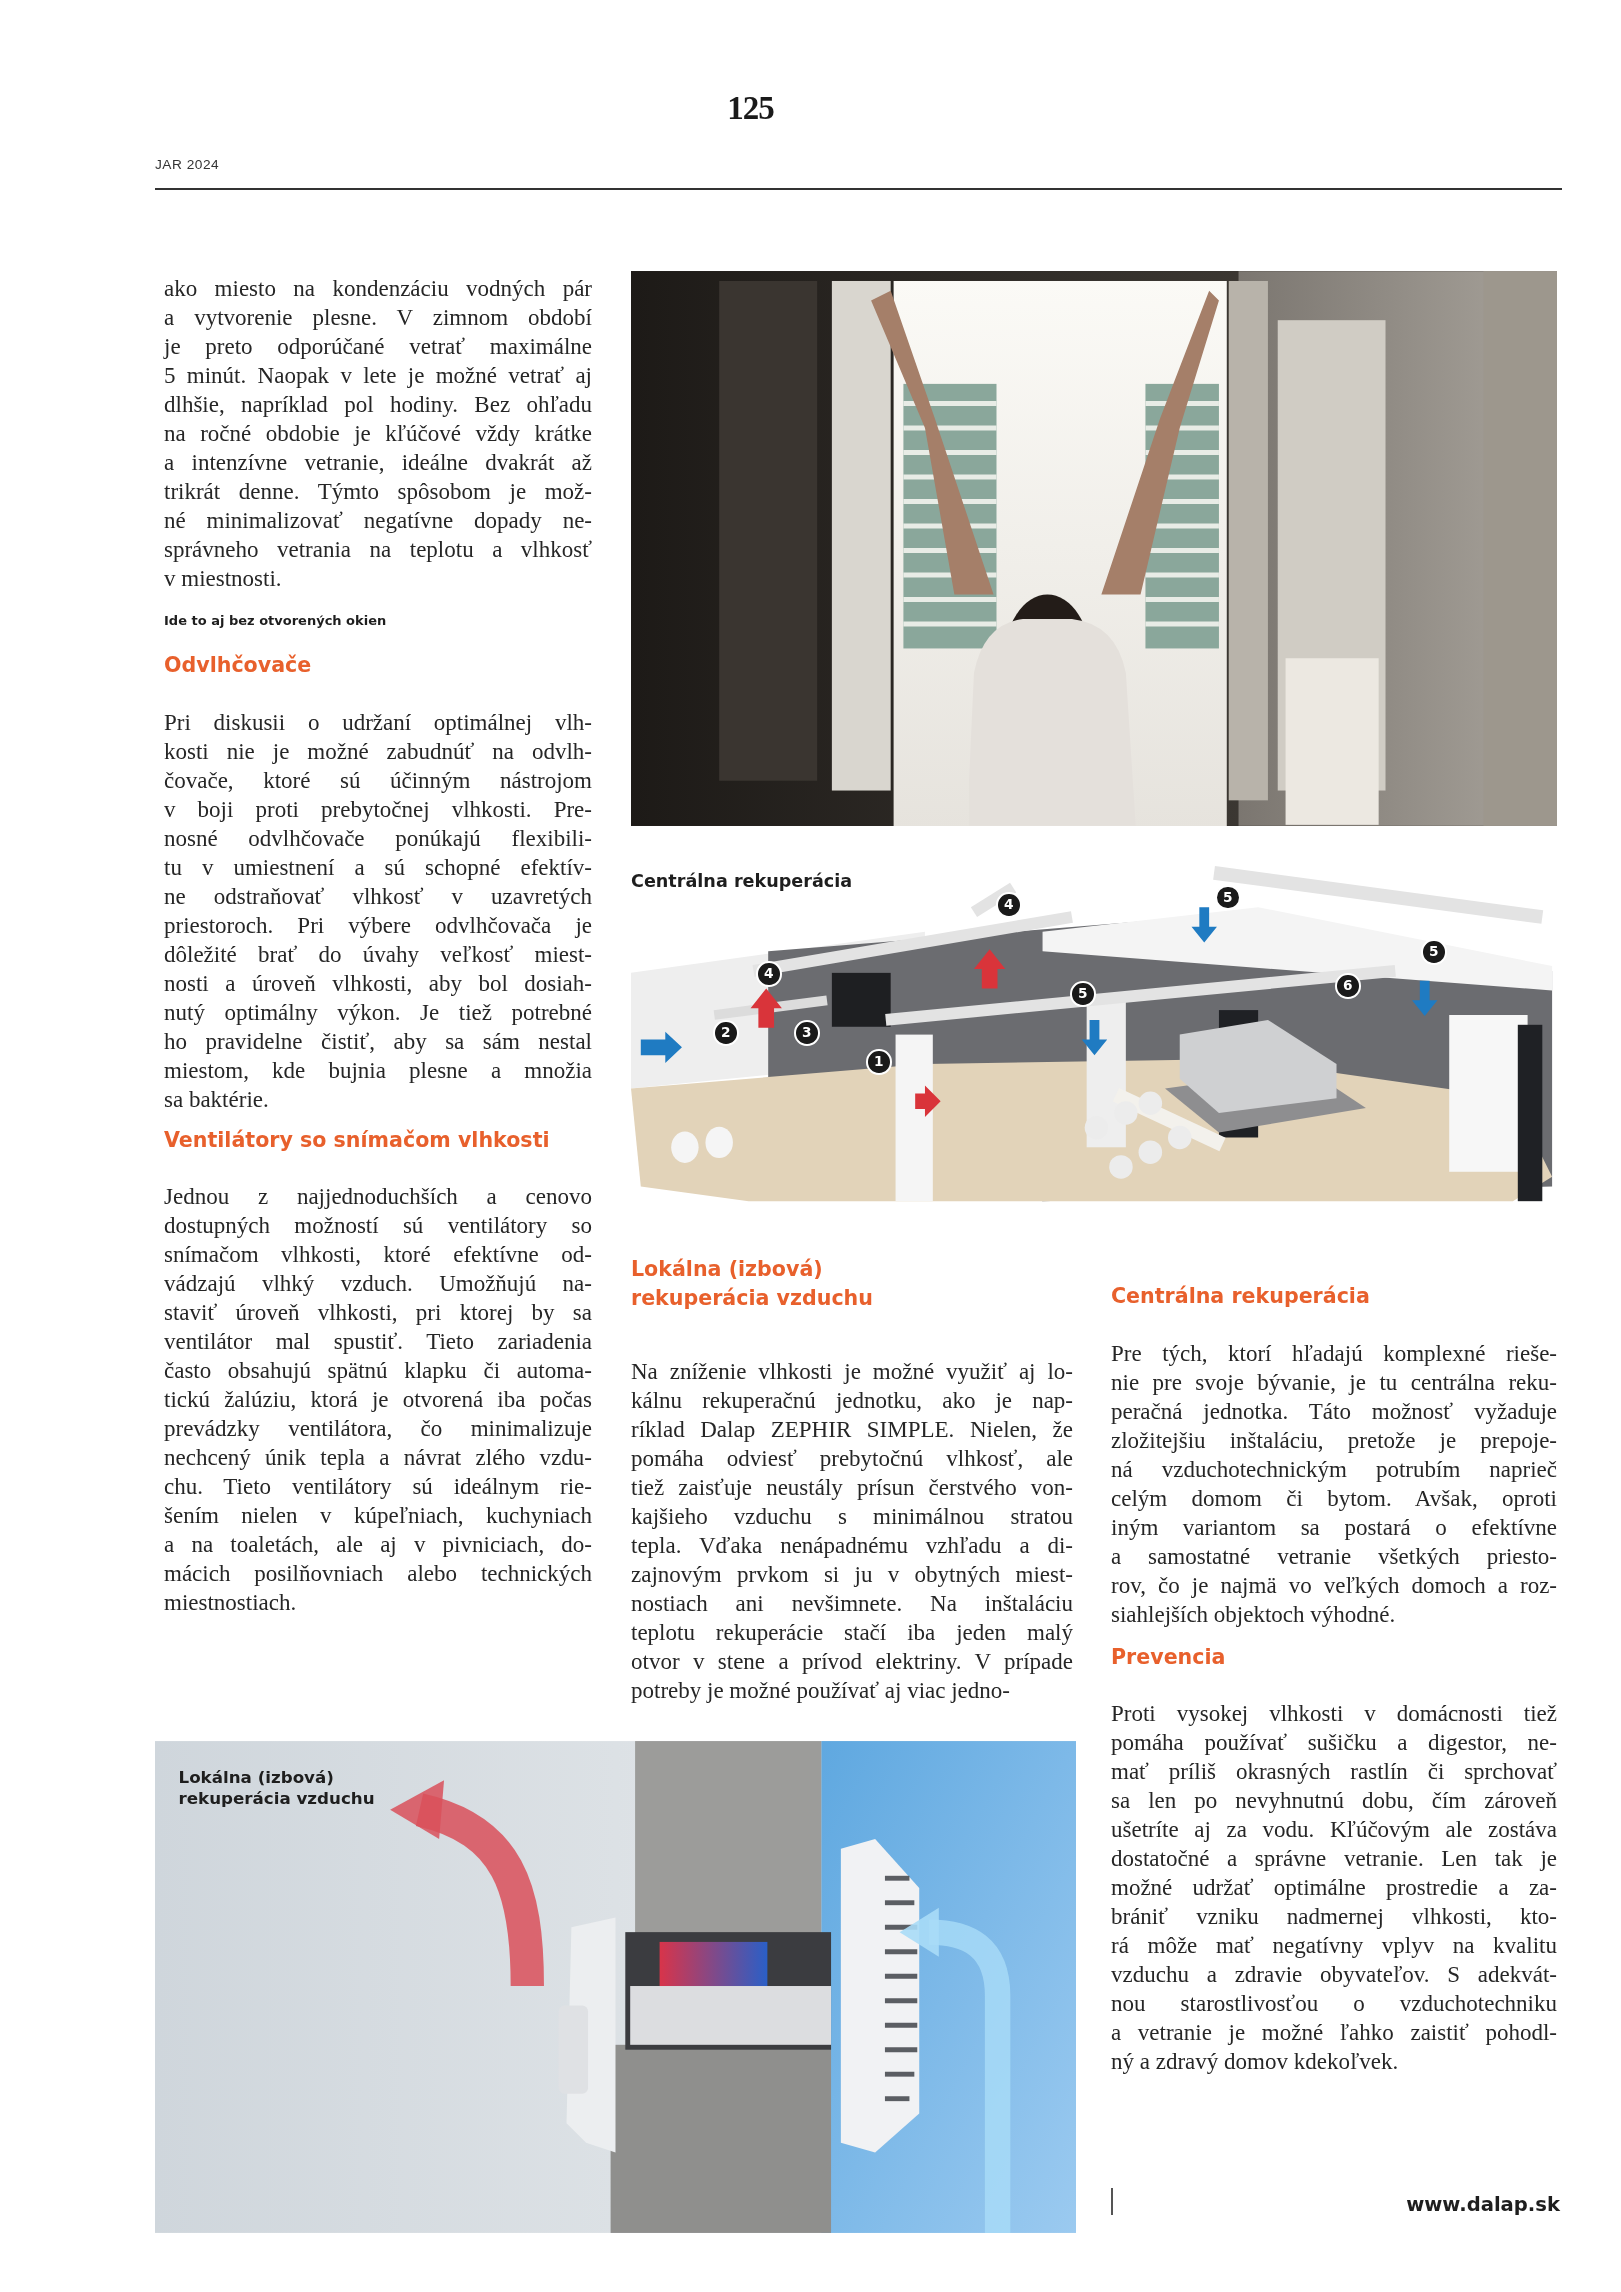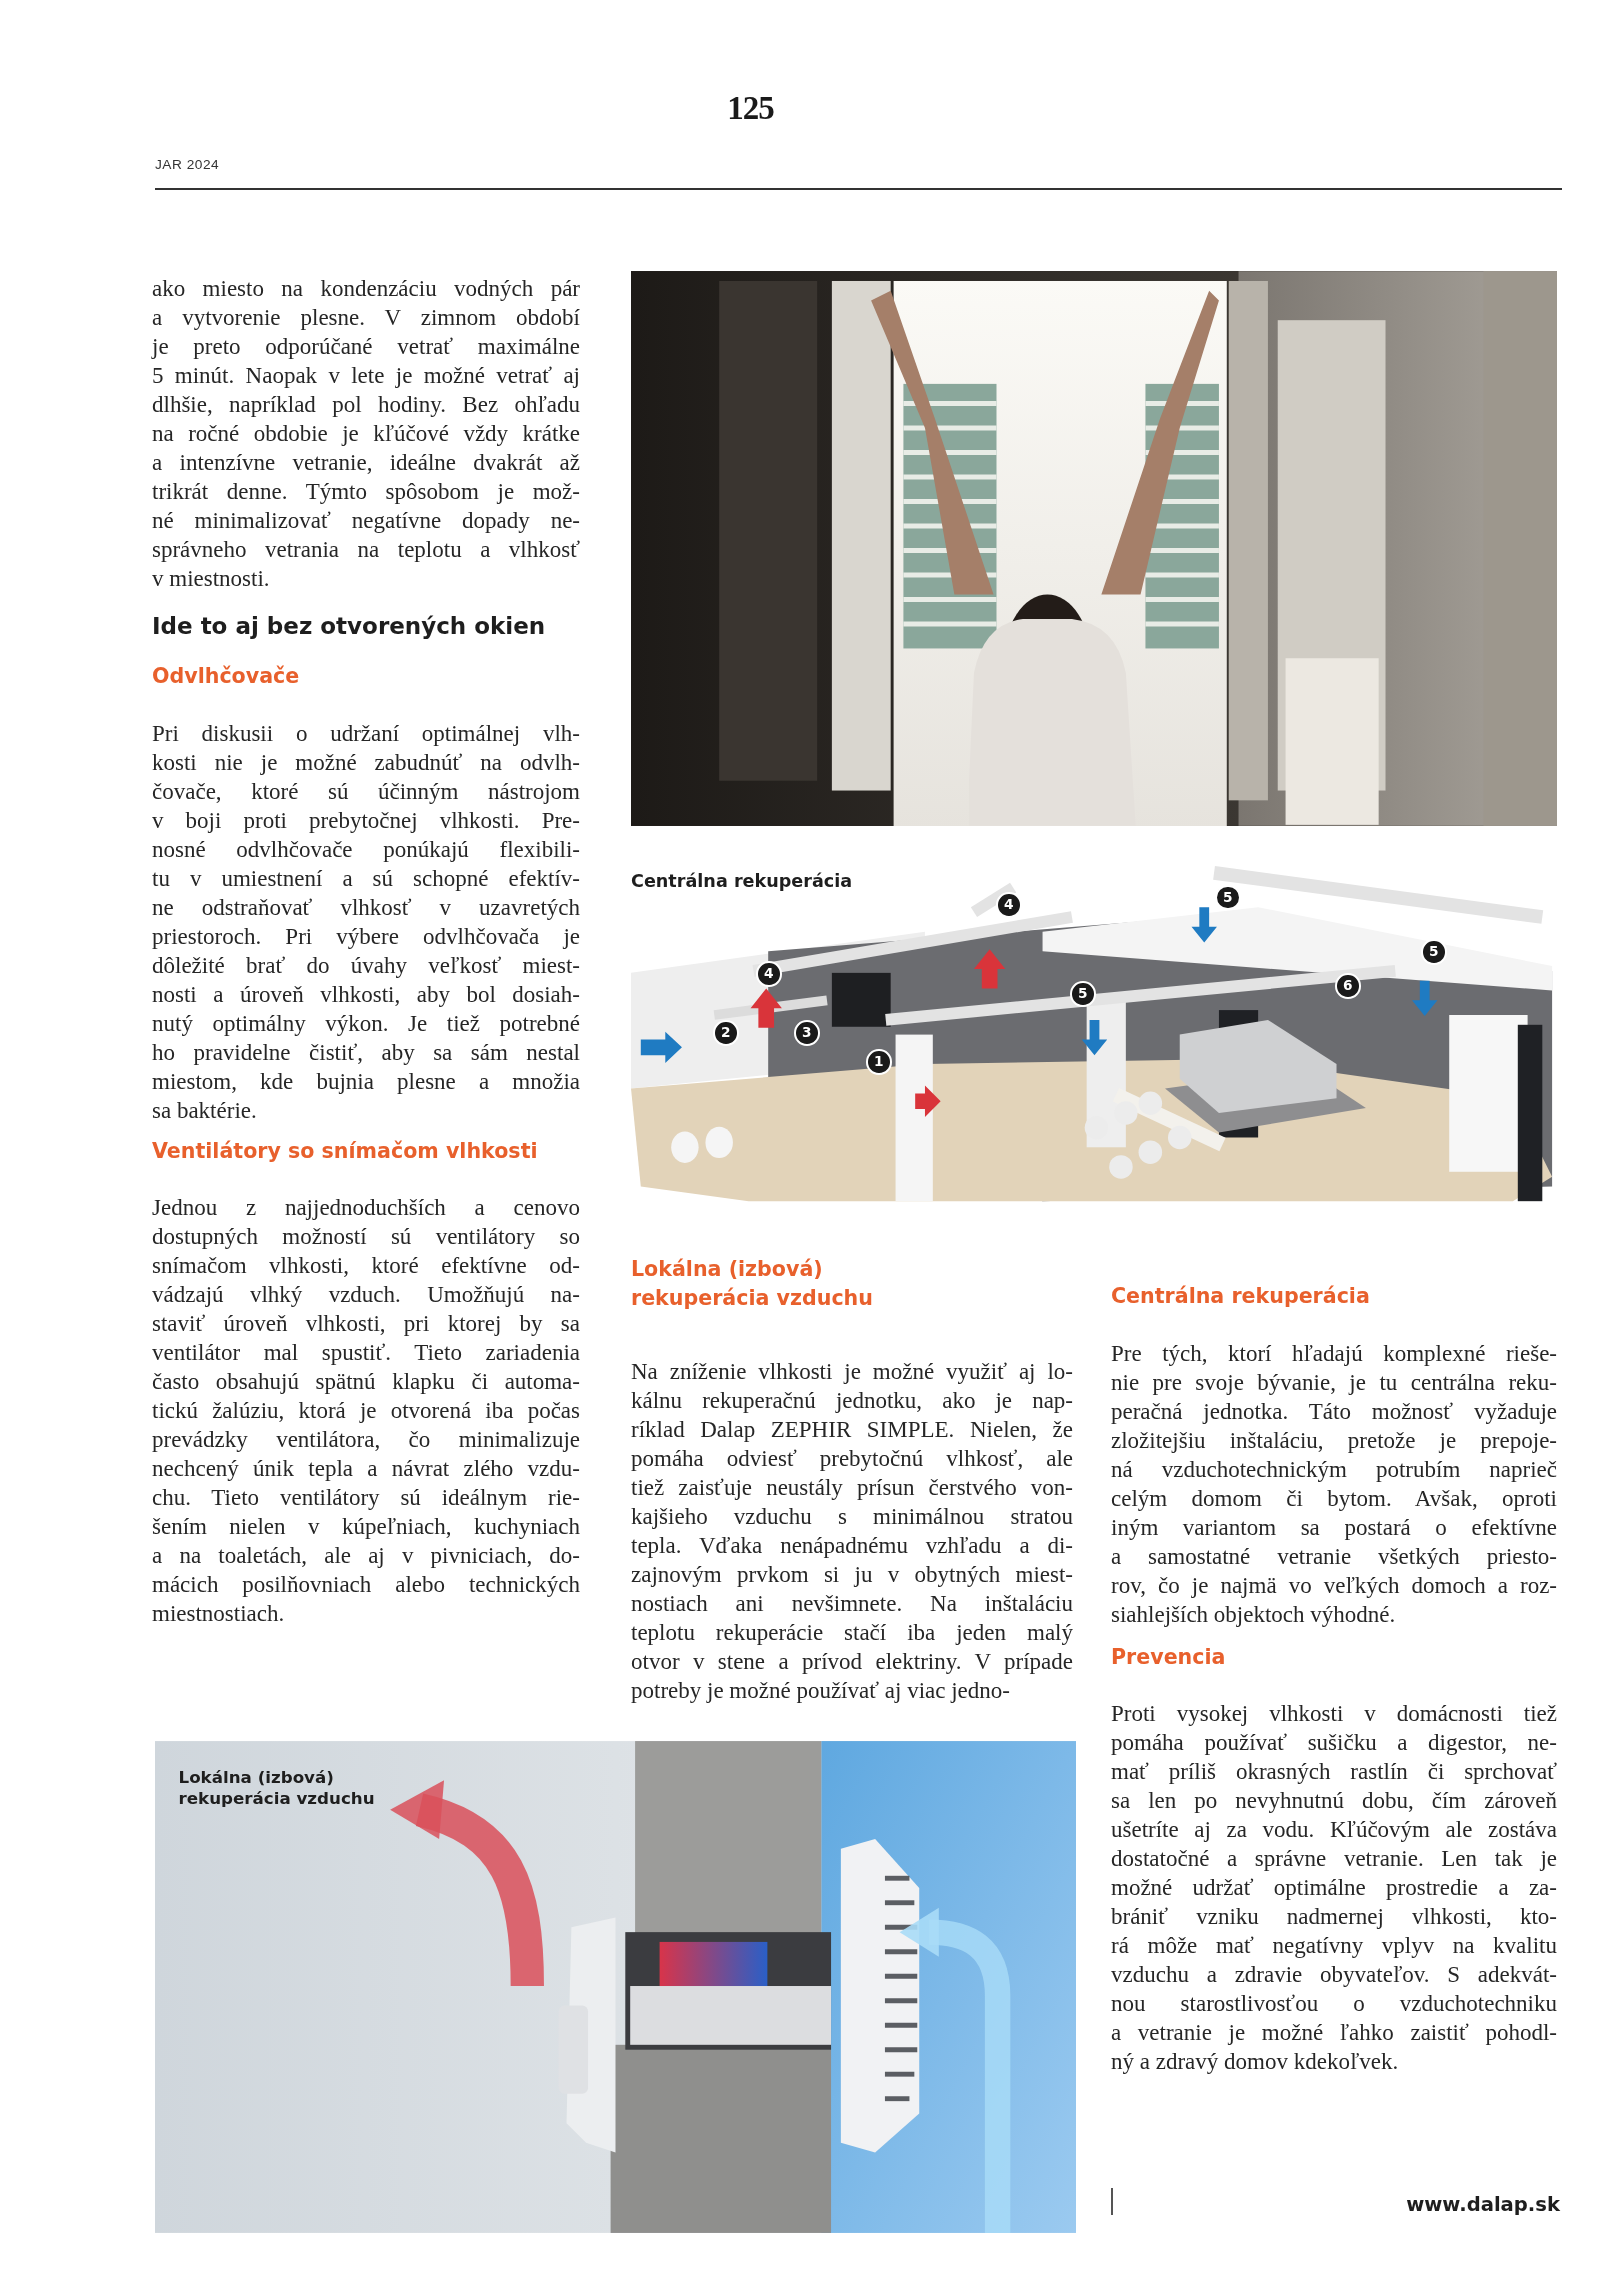--- a/index.html
+++ b/index.html
@@ -9,38 +9,38 @@
   .page-number { position: absolute; left: 0; width: 1501px; top: 90px; text-align: center;
     font-family: "Liberation Serif", "DejaVu Serif", serif; font-weight: bold; font-size: 33px; color: #1a1a1a; letter-spacing: -1px; }
   .issue { position: absolute; left: 155px; top: 157px; font-family: "Liberation Sans", sans-serif; font-size: 13.7px; letter-spacing: 0.5px; color: #333; }
   .rule { position: absolute; left: 155px; top: 188px; width: 1407px; height: 2px; background: #333; }
 
   .col { position: absolute; }
   .body-text { font-family: "Liberation Serif", "DejaVu Serif", serif; font-size: 23px; line-height: 29px; color: #262626; text-align: justify; hyphens: auto; }
   .body-text .ln { display: block; text-align: justify; text-align-last: justify; white-space: nowrap; }
   .body-text .ln.last { text-align-last: left; }
 
-  .h-dark { font-family: "DejaVu Sans", "Liberation Sans", sans-serif; font-weight: bold; font-size: 23px; color: #1e1e1e; }
+  .h-dark { font-family: "DejaVu Sans", "Liberation Sans", sans-serif; font-weight: bold; font-size: 13px; color: #1e1e1e; }
   .h-orange { font-family: "DejaVu Sans", "Liberation Sans", sans-serif; font-weight: bold; font-size: 20.6px; color: #e8602c; line-height: 29px; }
 
   .photo { position: absolute; overflow: hidden; }
   .caption { font-family: "DejaVu Sans", "Liberation Sans", sans-serif; font-weight: bold; font-size: 17.6px; color: #1e1e1e; }
   .badge { position: absolute; width: 25.5px; height: 25.5px; border-radius: 50%; background: #1a1a1a; border: 2px solid #fff;
     color: #fff; font-family: "DejaVu Sans", sans-serif; font-weight: bold; font-size: 13.7px; line-height: 21.6px; text-align: center; }
   .footer-bar { position: absolute; left: 1111px; top: 2188px; width: 2px; height: 27.4px; background: #555; }
   .footer-url { position: absolute; right: 61px; top: 2193px; font-family: "DejaVu Sans", "Liberation Sans", sans-serif; font-weight: bold; font-size: 19.6px; color: #1e1e1e; }
 </style>
 </head>
 <body>
 
 <div class="page-number">125</div>
 <div class="issue">JAR 2024</div>
 <div class="rule"></div>
 
-<div class="col" style="left:152px; top:274px; width:428px;">
+<div class="col" style="left:164px; top:274px; width:428px;">
   <div class="body-text" id="intro">
       <span class="ln">ako miesto na kondenzáciu vodných pár</span>
       <span class="ln">a vytvorenie plesne. V zimnom období</span>
       <span class="ln">je preto odporúčané vetrať maximálne</span>
       <span class="ln">5 minút. Naopak v lete je možné vetrať aj</span>
       <span class="ln">dlhšie, napríklad pol hodiny. Bez ohľadu</span>
       <span class="ln">na ročné obdobie je kľúčové vždy krátke</span>
       <span class="ln">a intenzívne vetranie, ideálne dvakrát až</span>
       <span class="ln">trikrát denne. Týmto spôsobom je mož-</span>
       <span class="ln">né minimalizovať negatívne dopady ne-</span>

